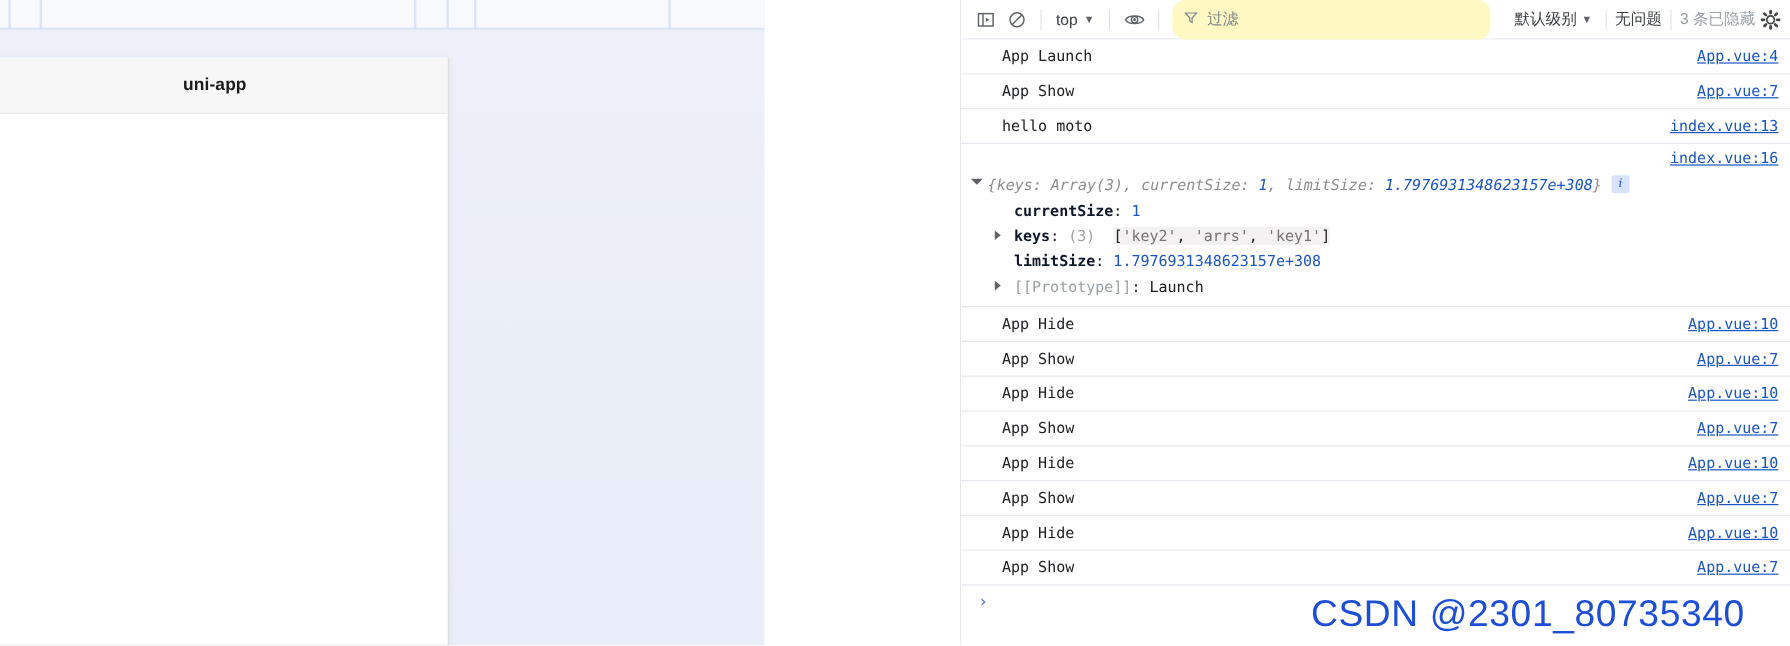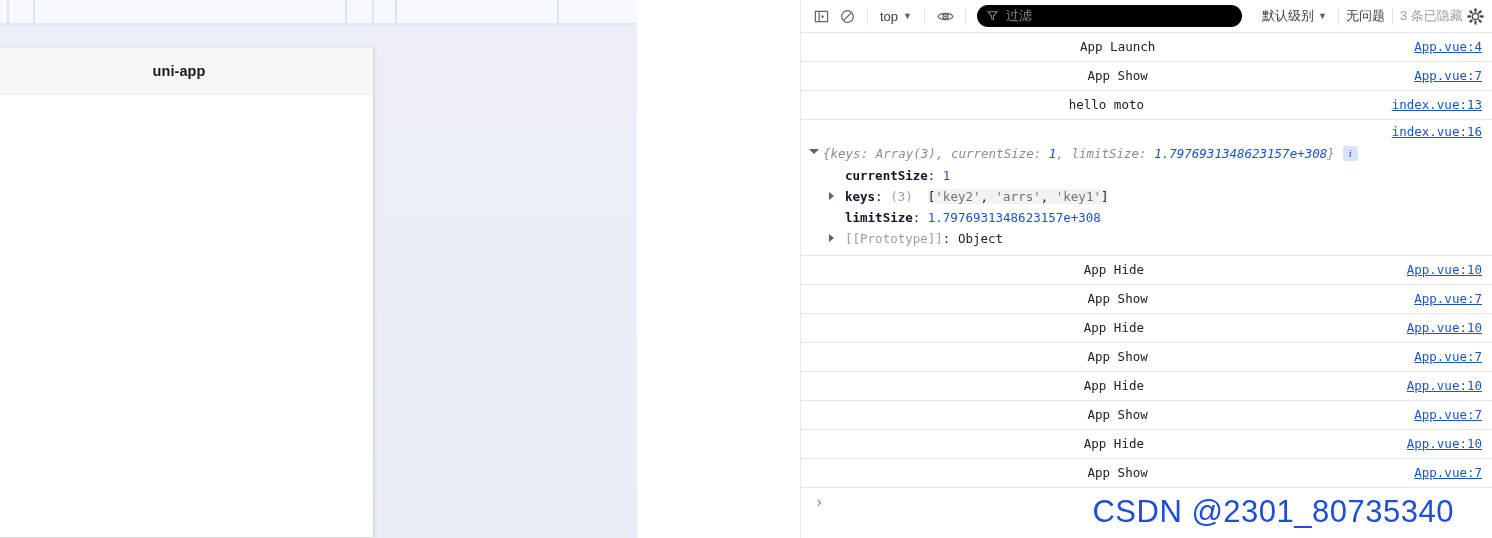--- a/index.html
+++ b/index.html
@@ -81,23 +81,23 @@
   .tb-context {
     display: flex; align-items: center; gap: 5px;
     font-size: 13px; color: #3c4043;
     padding: 2px 5px; cursor: pointer; flex: none;
     font-family: "Liberation Sans", sans-serif;
   }
   .caret { font-size: 9px; color: #5f6368; line-height: 1; }
 
   .filter-box {
     display: flex; align-items: center; gap: 8px;
-    background: #000000;
+    background: #fef9c3;
     border-radius: 11px;
-    height: 22px;
+    height: 33px;
     width: 265px;
     padding: 0 10px;
     flex: none;
     margin-left: 4px;
   }
   .filter-placeholder {
     font-size: 13px; color: #80868b;
   }
 
   .tb-level {
@@ -120,21 +120,20 @@
   .log-row {
     position: relative;
     display: flex; align-items: flex-start;
     min-height: 28px;
     padding: 5px 10px 5px 34px;
     border-bottom: 1px solid #e6eaf0;
     font-family: "DejaVu Sans Mono", monospace;
     font-size: 12.5px;
     color: #202124;
     line-height: 18px;
-    text-align: center;
   }
   .log-msg { flex: 1 1 auto; white-space: pre; }
   .log-src {
     flex: none;
     color: #1a55c4;
     text-decoration: underline;
     font-family: "DejaVu Sans Mono", monospace;
     font-size: 12.5px;
     cursor: pointer;
     margin-left: 14px;
@@ -344,21 +343,21 @@
             <a class="log-src">index.vue:16</a>
           </div>
           <div class="obj-preview">
             <span class="tri open"></span>
             <span class="prev-text">{keys: <span class="brace">Array(3)</span>, currentSize: <span class="pv">1</span>, limitSize: <span class="pv">1.7976931348623157e+308</span>}</span>
             <span class="info-badge">i</span>
           </div>
           <div class="obj-prop"><span class="pkey">currentSize</span><span class="pobj">: </span><span class="pnum">1</span></div>
           <div class="obj-prop"><span class="tri2"></span><span class="pkey">keys</span><span class="pobj">: </span><span class="plen">(3)</span><span class="pobj">  </span><span class="parr-bg"><span class="pobj">[</span><span class="pstr">'key2'</span><span class="pobj">, </span><span class="pstr">'arrs'</span><span class="pobj">, </span><span class="pstr">'key1'</span><span class="pobj">]</span></span></div>
           <div class="obj-prop"><span class="pkey">limitSize</span><span class="pobj">: </span><span class="pnum">1.7976931348623157e+308</span></div>
-          <div class="obj-prop"><span class="tri2"></span><span class="pkey-proto">[[Prototype]]</span><span class="pobj">: </span><span class="pobj">Object</span></div>
+          <div class="obj-prop"><span class="tri2"></span><span class="pkey-proto">[[Prototype]]</span><span class="pobj">: </span><span class="pobj">Launch</span></div>
           <div style="height:6px"></div>
         </div>
         <div class="log-row">
           <div class="log-msg">App Hide</div>
           <a class="log-src">App.vue:10</a>
         </div>
         <div class="log-row">
           <div class="log-msg">App Show</div>
           <a class="log-src">App.vue:7</a>
         </div>

